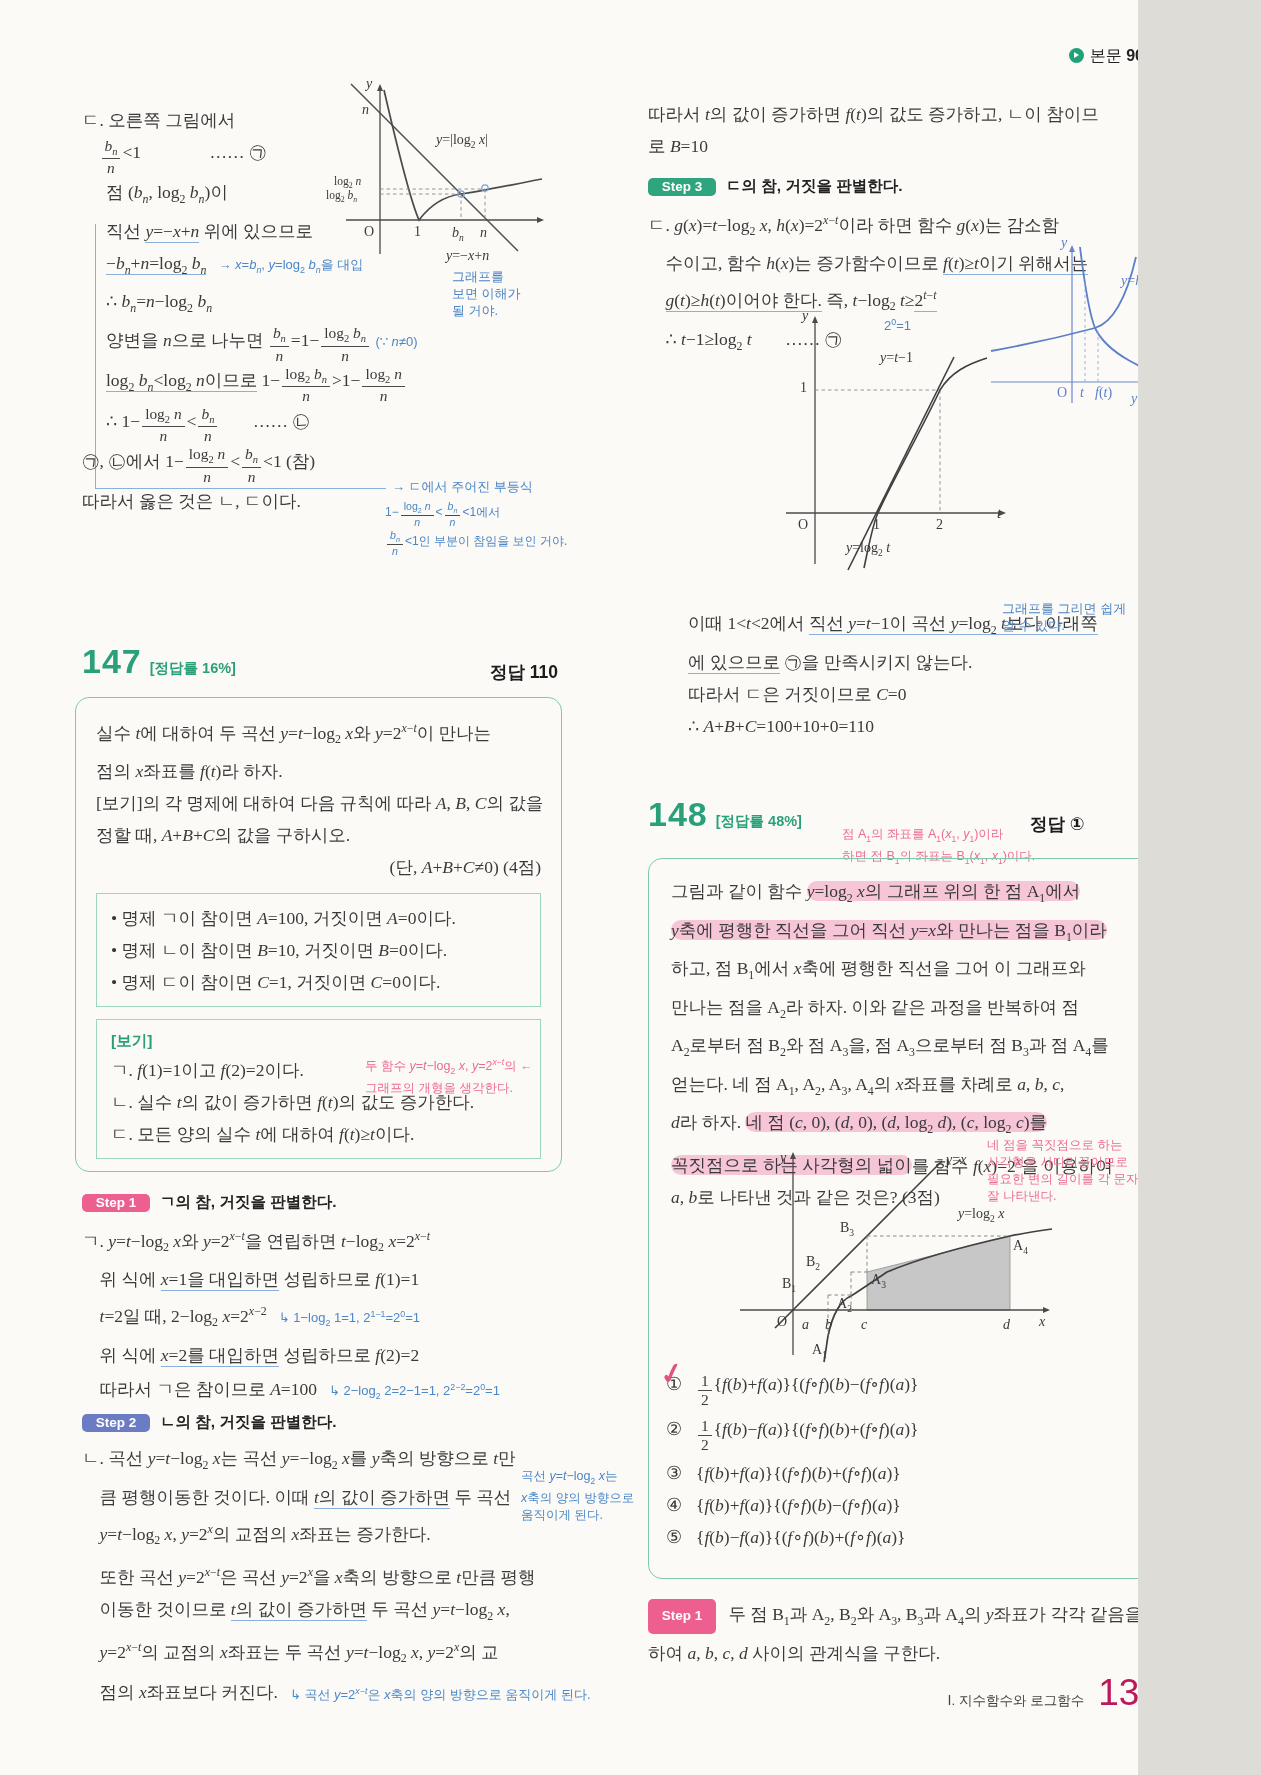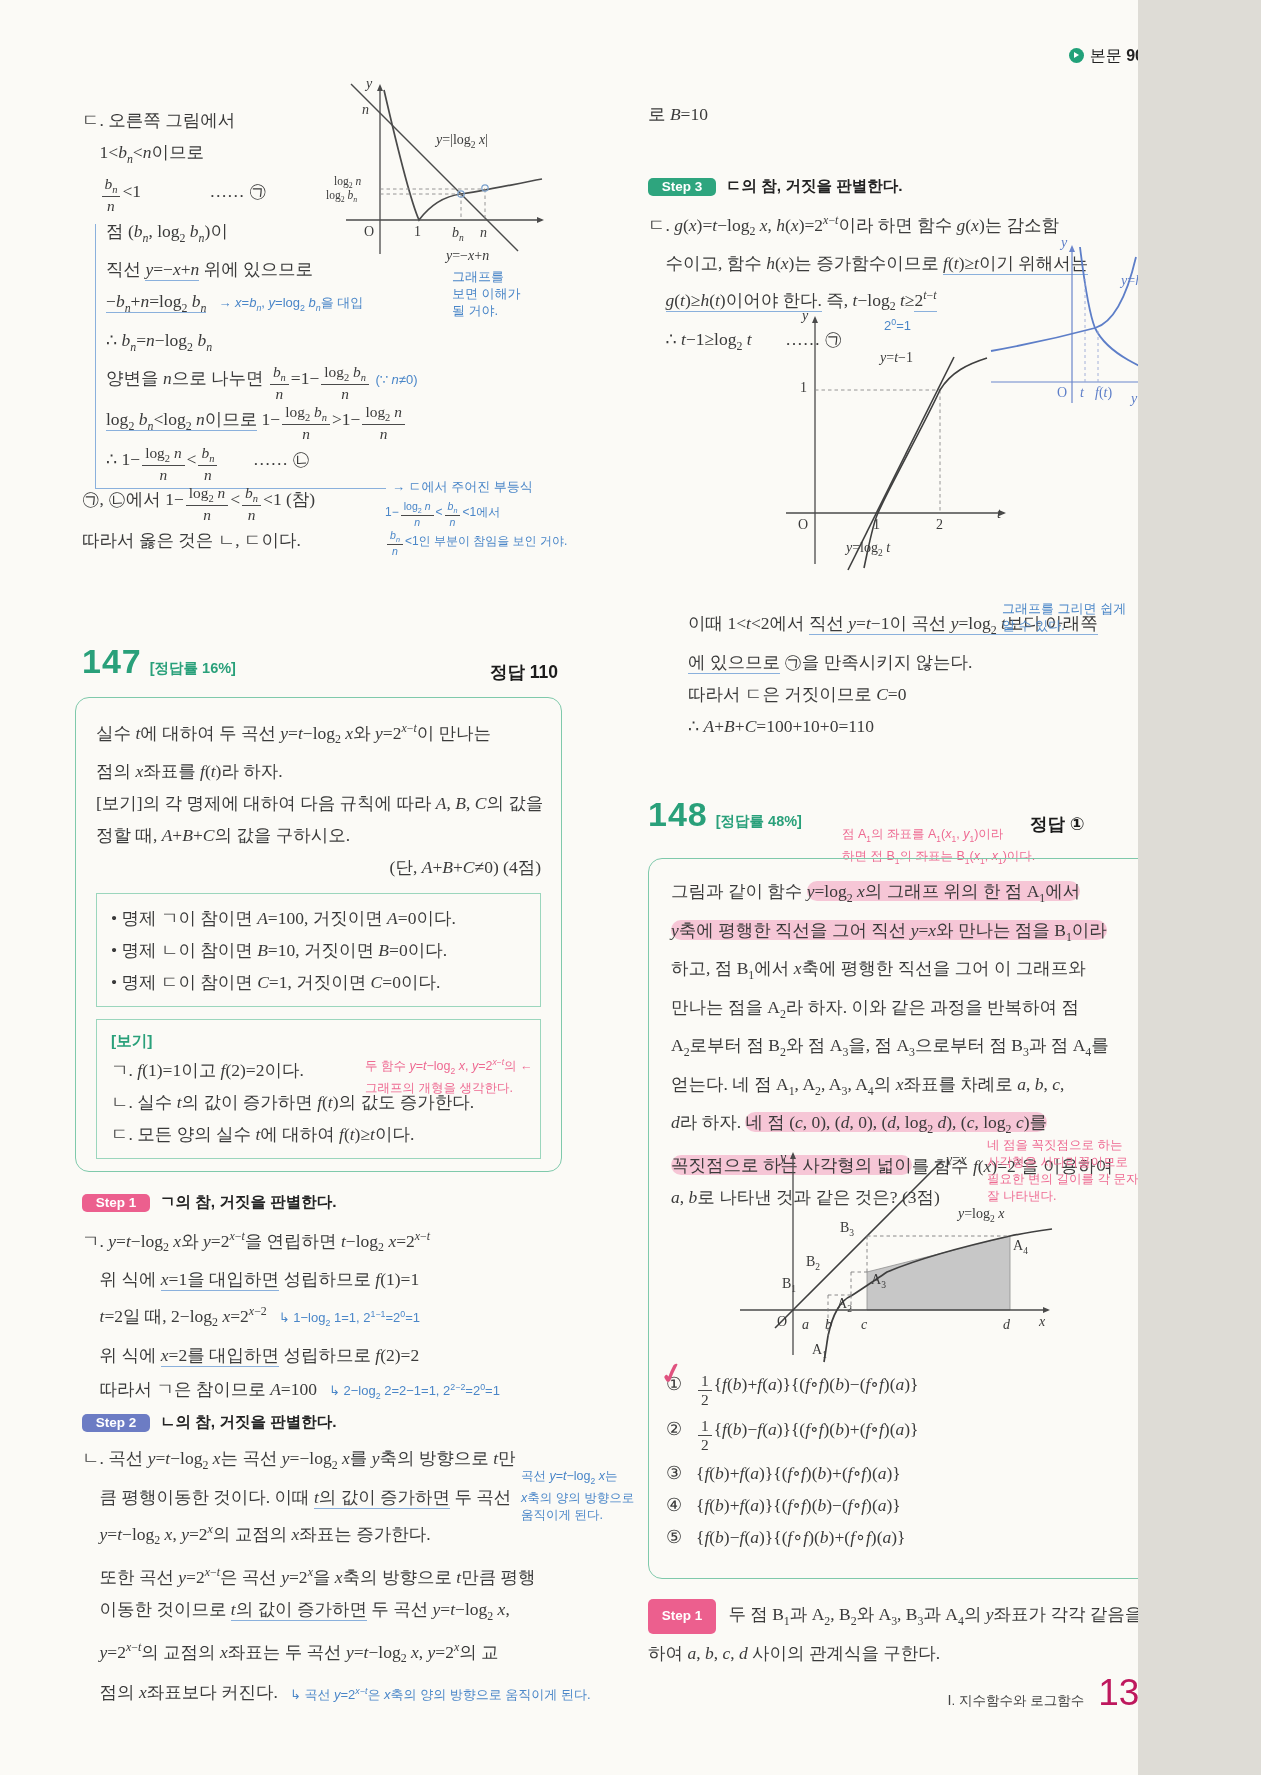--- a/index.html
+++ b/index.html
@@ -54,21 +54,20 @@
 <div id="page">
 
   <div class="abs refwrap" style="left:950px;top:46px;width:210px;">
     <span class="refdot"></span><span>본문</span> <span class="refpage">90쪽</span>
   </div>
 
   <div class="abs bracket" style="left:95px;top:224px;width:290px;height:264px;"></div>
   <div class="abs" style="left:82px;top:104px;width:480px;">
     <div>
         <div class="ln">ㄷ. 오른쪽 그림에서</div>
-        <div class="ln"> 1&lt;<i>b<sub>n</sub></i>&lt;<i>n</i>이므로</div>
         <div class="ln"> <span class="fr"><span class="nu"><i>b<sub>n</sub></i></span><span class="de"><i>n</i></span></span>&lt;1<span class="dots">   …… ㉠</span></div>
       </div>
     <div style="margin-left:24px;">
         <div class="ln">점 (<i>b<sub>n</sub></i>, log<sub>2</sub> <i>b<sub>n</sub></i>)이</div>
         <div class="ln">직선 <span class="ulb"><i>y</i>=−<i>x</i>+<i>n</i></span> 위에 있으므로</div>
         <div class="ln"><span class="ulb">−<i>b<sub>n</sub></i>+<i>n</i>=log<sub>2</sub> <i>b<sub>n</sub></i></span><span class="bn ml">→ <i>x</i>=<i>b<sub>n</sub></i>, <i>y</i>=log<sub>2</sub> <i>b<sub>n</sub></i>을 대입</span></div>
         <div class="ln">∴ <i>b<sub>n</sub></i>=<i>n</i>−log<sub>2</sub> <i>b<sub>n</sub></i></div>
         <div class="ln">양변을 <i>n</i>으로 나누면 <span class="fr"><span class="nu"><i>b<sub>n</sub></i></span><span class="de"><i>n</i></span></span>=1−<span class="fr"><span class="nu">log<sub>2</sub> <i>b<sub>n</sub></i></span><span class="de"><i>n</i></span></span> <span class="bn">(∵ <i>n</i>≠0)</span></div>
         <div class="ln"><span class="ulb">log<sub>2</sub> <i>b<sub>n</sub></i>&lt;log<sub>2</sub> <i>n</i>이므로</span> 1−<span class="fr"><span class="nu">log<sub>2</sub> <i>b<sub>n</sub></i></span><span class="de"><i>n</i></span></span>&gt;1−<span class="fr"><span class="nu">log<sub>2</sub> <i>n</i></span><span class="de"><i>n</i></span></span></div>
         <div class="ln">∴ 1−<span class="fr"><span class="nu">log<sub>2</sub> <i>n</i></span><span class="de"><i>n</i></span></span>&lt;<span class="fr"><span class="nu"><i>b<sub>n</sub></i></span><span class="de"><i>n</i></span></span><span class="dots"> …… ㉡</span></div>
@@ -156,20 +155,21 @@
       <div class="ln"> 큼 평행이동한 것이다. 이때 <span class="ulb"><i>t</i>의 값이 증가하면</span> 두 곡선</div>
       <div class="ln"> <i>y</i>=<i>t</i>−log<sub>2</sub> <i>x</i>, <i>y</i>=2<sup><i>x</i></sup>의 교점의 <i>x</i>좌표는 증가한다.</div>
       <div class="ln"> 또한 곡선 <i>y</i>=2<sup><i>x</i>−<i>t</i></sup>은 곡선 <i>y</i>=2<sup><i>x</i></sup>을 <i>x</i>축의 방향으로 <i>t</i>만큼 평행</div>
       <div class="ln"> 이동한 것이므로 <span class="ulb"><i>t</i>의 값이 증가하면</span> 두 곡선 <i>y</i>=<i>t</i>−log<sub>2</sub> <i>x</i>,</div>
       <div class="ln"> <i>y</i>=2<sup><i>x</i>−<i>t</i></sup>의 교점의 <i>x</i>좌표는 두 곡선 <i>y</i>=<i>t</i>−log<sub>2</sub> <i>x</i>, <i>y</i>=2<sup><i>x</i></sup>의 교</div>
       <div class="ln"> 점의 <i>x</i>좌표보다 커진다.<span class="bn ml">↳ 곡선 <i>y</i>=2<sup><i>x</i>−<i>t</i></sup>은 <i>x</i>축의 양의 방향으로 움직이게 된다.</span></div>
     </div>
   <div class="abs bn note" style="left:521px;top:1468px;font-size:12.5px;">곡선 <i>y</i>=<i>t</i>−log<sub>2</sub> <i>x</i>는<br><i>x</i>축의 양의 방향으로<br>움직이게 된다.</div>
 
   <div class="abs" style="left:648px;top:98px;width:420px;">
+      <div class="ln">따라서 <i>t</i>의 값이 증가하면 <i>f</i>(<i>t</i>)의 값도 증가하고, ㄴ이 참이므</div>
       <div class="ln">로 <i>B</i>=10</div>
     </div>
   <div class="abs" style="left:648px;top:176px;">
     <span class="badge bdg-green">Step 3</span><span class="step-title">ㄷ의 참, 거짓을 판별한다.</span>
   </div>
   <div class="abs" style="left:648px;top:204px;width:420px;">
       <div class="ln">ㄷ. <i>g</i>(<i>x</i>)=<i>t</i>−log<sub>2</sub> <i>x</i>, <i>h</i>(<i>x</i>)=2<sup><i>x</i>−<i>t</i></sup>이라 하면 함수 <i>g</i>(<i>x</i>)는 감소함</div>
       <div class="ln"> 수이고, 함수 <i>h</i>(<i>x</i>)는 증가함수이므로 <span class="ulb"><i>f</i>(<i>t</i>)≥<i>t</i>이기 위해서는</span></div>
       <div class="ln"> <span class="ulb"><i>g</i>(<i>t</i>)≥<i>h</i>(<i>t</i>)이어야 한다.</span> 즉, <i>t</i>−log<sub>2</sub> <i>t</i>≥<span class="ulb">2<sup><i>t</i>−<i>t</i></sup></span></div>
       <div class="ln"> ∴ <i>t</i>−1≥log<sub>2</sub> <i>t</i><span class="dots"> …… ㉠</span></div>

